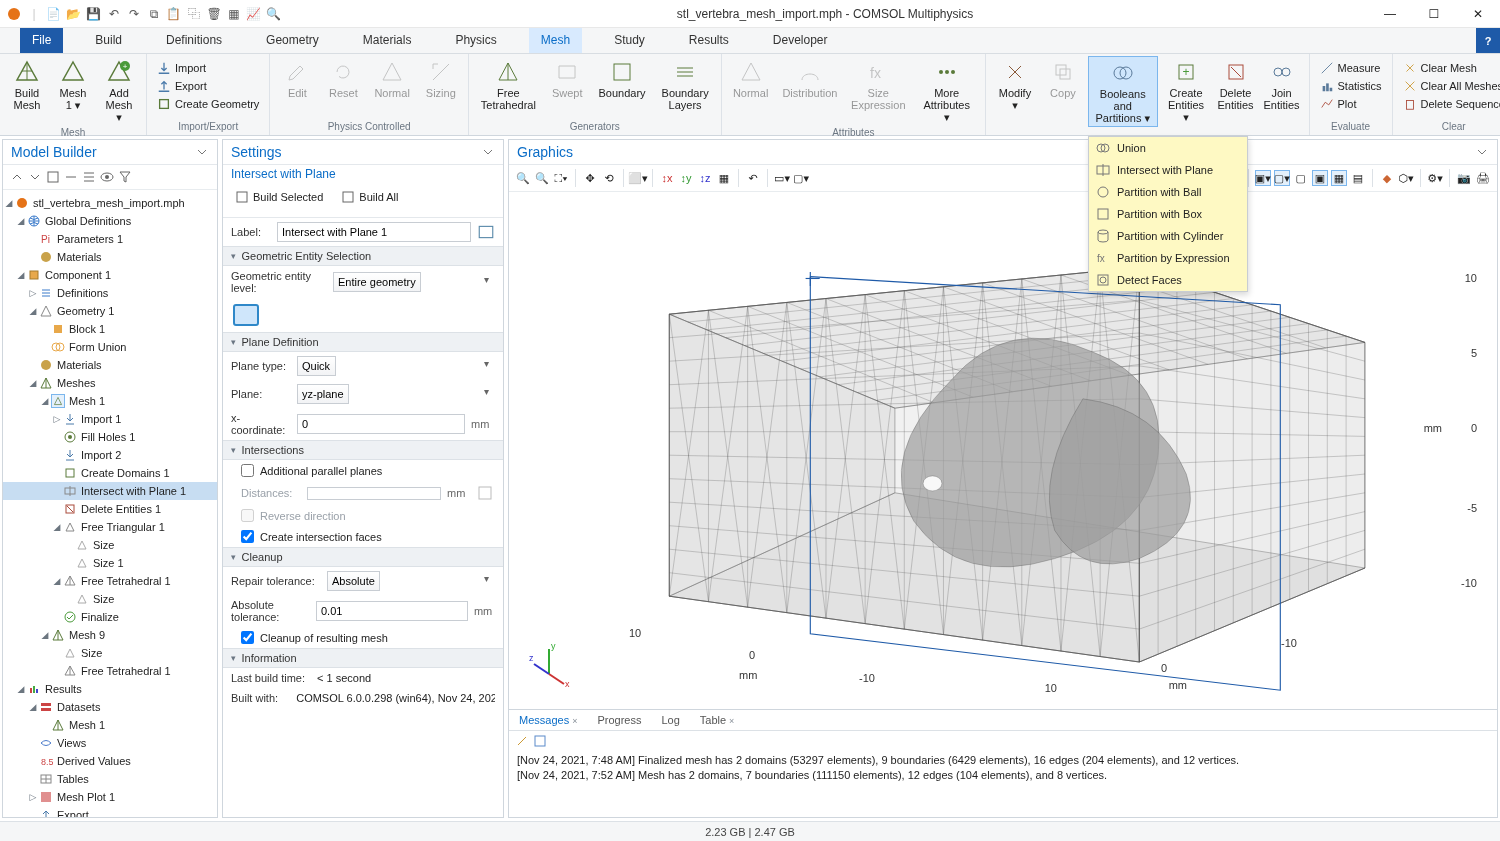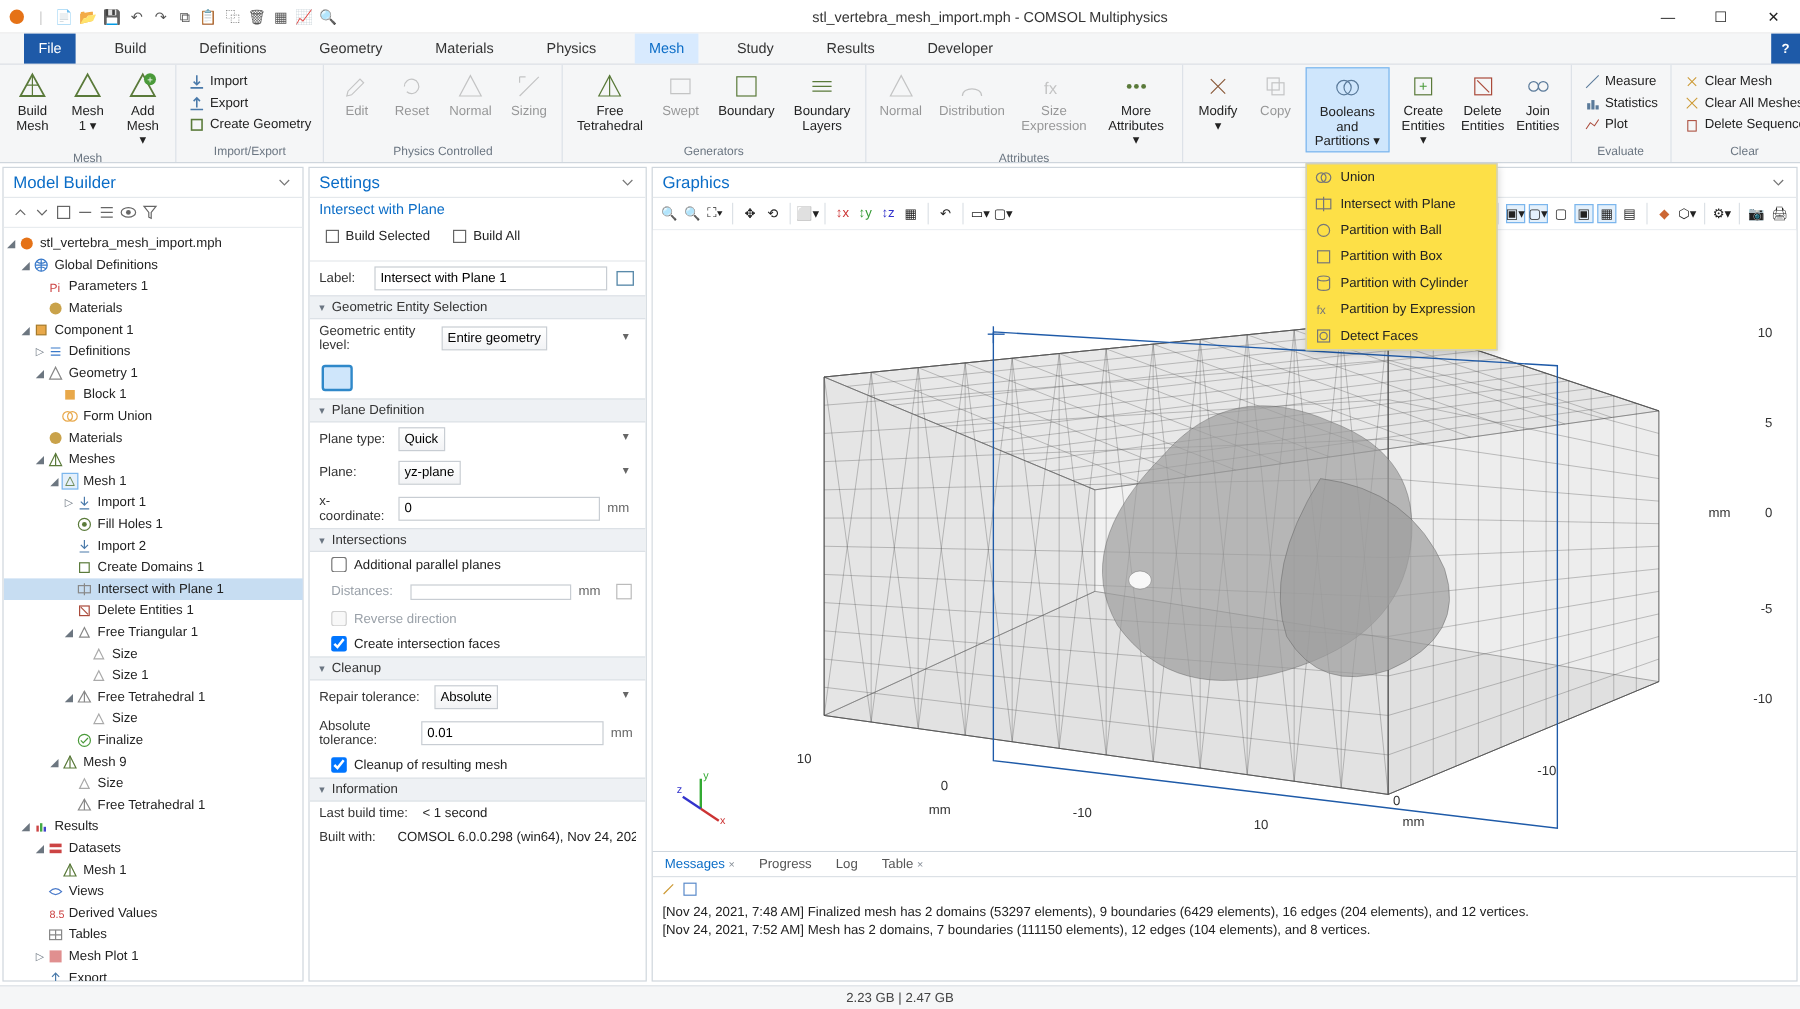--- a/index.html
+++ b/index.html
@@ -20,26 +20,26 @@
 .rgroup-body { flex: 1; display: flex; align-items: flex-start; gap: 4px; }
 .rgroup-label { text-align: center; font-size: 10px; color: #6b7682; padding: 2px 0 3px; }
 .rbtn-big { display: flex; flex-direction: column; align-items: center; padding: 4px 6px 2px; text-align: center; font-size: 11px; gap: 3px; min-width: 42px; }
 .rbtn-big svg, .rbtn-big .ricon { width: 24px; height: 24px; }
 .rbtn-big.disabled { opacity: 0.45; }
 .rbtn-big.active { background: #cfe6fc; border: 1px solid #7bb6ed; }
 .rbtn-big .lbl { line-height: 12px; white-space: pre-line; }
 .rstack { display: flex; flex-direction: column; gap: 2px; padding-top: 4px; }
 .rbtn-sm { display: flex; align-items: center; gap: 4px; font-size: 11px; padding: 1px 4px; white-space: nowrap; }
 .rbtn-sm svg { width: 14px; height: 14px; }
-.dropdown-menu { position: absolute; top: 82px; left: 0; background: #fde047; border: 1px solid #c8cdd3; box-shadow: 1px 3px 6px rgba(0,0,0,.15); min-width: 160px; z-index: 100; }
+.dropdown-menu { position: absolute; top: 82px; left: 0; background: #fef9c3; border: 1px solid #c8cdd3; box-shadow: 1px 3px 6px rgba(0,0,0,.15); min-width: 160px; z-index: 100; }
 .dd-item { display: flex; align-items: center; gap: 6px; padding: 3px 10px 3px 6px; font-size: 11px; }
 .dd-item svg { width: 16px; height: 16px; color: #6b7682; }
 .workarea { flex: 1; display: flex; min-height: 0; }
 .pane { display: flex; flex-direction: column; border: 1px solid #cfd6dd; background: #fff; margin: 3px 2px; }
-.pane-mb { width: 251px; }
+.pane-mb { width: 216px; }
 .pane-set { width: 282px; }
 .pane-gfx { flex: 1; display: flex; }
 .pane-hdr { display: flex; align-items: center; padding: 4px 8px; color: #0b6dc7; font-size: 14px; border-bottom: 1px solid #e4e8ec; }
 .pane-hdr .sp { flex: 1; }
 .pane-hdr .hicon { width: 14px; height: 14px; color: #6b7682; margin-left: 3px; }
 .mb-tb { display: flex; gap: 2px; padding: 4px 6px; border-bottom: 1px solid #e8ecef; }
 .mb-tb svg { width: 16px; height: 16px; color: #6b7682; }
 .tree { flex: 1; overflow: auto; padding: 4px 0; }
 .tnode { display: flex; align-items: center; height: 18px; padding-right: 4px; white-space: nowrap; }
 .tnode.sel { background: #c7ddf2; }

